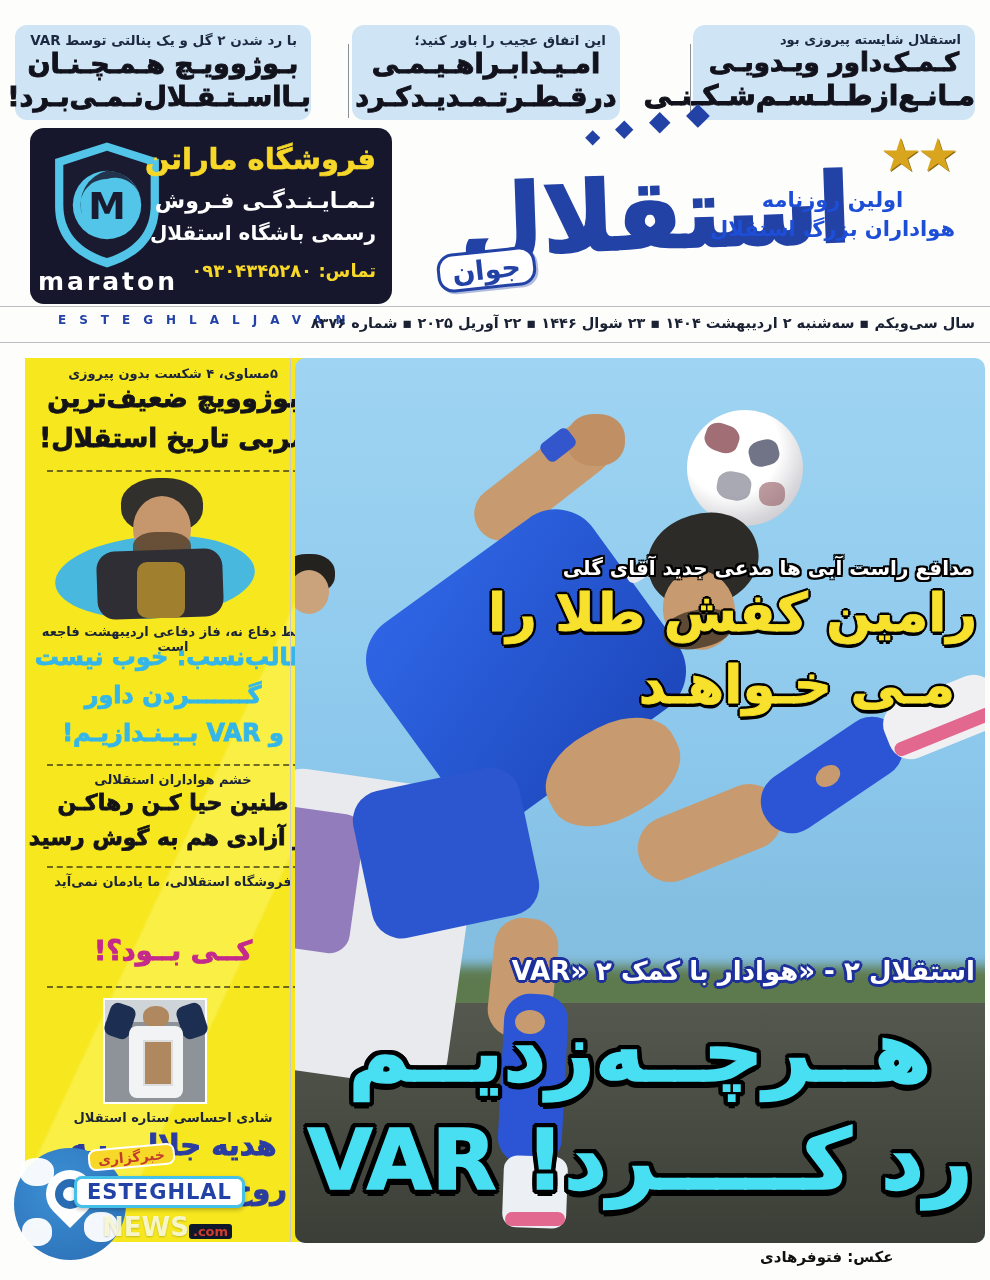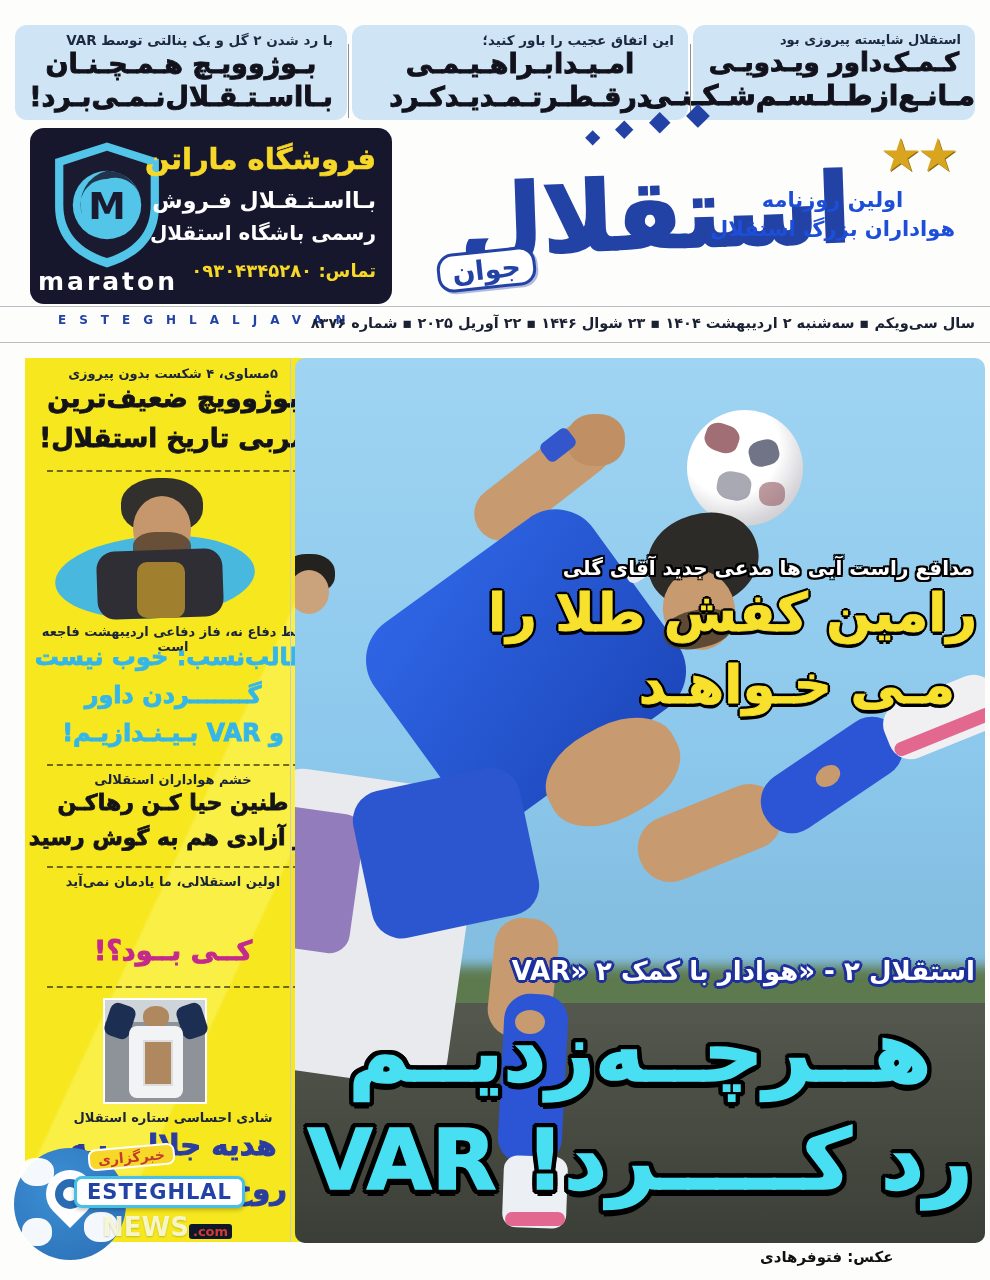--- a/index.html
+++ b/index.html
@@ -69,26 +69,26 @@
   .wm-ribbon{background:#f7d829;border:2px solid #fff;border-radius:8px;color:#c23b2e;
     font-size:14px;font-weight:bold;padding:1px 8px;transform:rotate(-5deg);direction:rtl}
   .wm-bar{background:#fff;border:3px solid #45c0e8;border-radius:8px;color:#2342a6;
     font-size:21px;font-weight:bold;letter-spacing:1px;padding:1px 10px;box-shadow:0 2px 4px rgba(0,0,0,.25)}
   .wm-news{font-size:26px;font-weight:bold;color:rgba(250,250,215,.92);text-shadow:0 1px 2px rgba(0,0,0,.2)}
   .wm-com{font-size:13px;font-weight:bold;color:#d23c2e;background:#0f172a;padding:0 4px;border-radius:3px}
 </style>
 </head>
 <body>
 
-<div class="abs col" style="left:15px;top:25px;width:332px;height:95px">
+<div class="abs col" style="left:15px;top:25px;width:296px;height:95px">
   <div class="kick">با رد شدن ۲ گل و یک پنالتی توسط VAR</div>
   <div class="hl heavy">بـوژوویـچ هـمـچـنـان</div>
   <div class="hl heavy">بـااسـتـقـلال‌نـمـی‌بـرد!</div>
 </div>
-<div class="abs col" style="left:352px;top:25px;width:336px;height:95px">
+<div class="abs col" style="left:352px;top:25px;width:268px;height:95px">
   <div class="kick">این اتفاق عجیب را باور کنید؛</div>
   <div class="hl heavy">امـیـدابـراهـیـمـی</div>
   <div class="hl heavy">درقـطـرتـمـدیـدکـرد</div>
 </div>
 <div class="abs col" style="left:693px;top:25px;width:282px;height:95px">
   <div class="kick" style="font-size:13px">استقلال شایسته پیروزی بود</div>
   <div class="hl heavy" style="font-size:26px">کـمـک‌داور ویـدویـی</div>
   <div class="hl heavy" style="font-size:28px">مـانـع‌ازطـلـسـم‌شـکـنـی</div>
 </div>
 <div class="abs vdiv" style="left:348px;top:44px;height:74px"></div>
@@ -111,21 +111,21 @@
 <div class="abs ad-box" style="left:30px;top:128px;width:362px;height:176px">
   <svg class="abs" style="left:18px;top:12px" width="118" height="130" viewBox="0 0 100 110">
     <path d="M50 2 L94 16 V56 C94 84 76 100 50 108 C24 100 6 84 6 56 V16 Z" fill="#52c5e8"></path>
     <path d="M50 9 L87 21 V55 C87 79 72 93 50 100 C28 93 13 79 13 55 V21 Z" fill="#1a1a30"></path>
     <circle cx="50" cy="55" r="29" fill="#52c5e8"></circle>
     <path d="M50 26 a29 29 0 0 1 27 19 a22 22 0 0 0 -27 -12 a22 22 0 0 0 -21 30 a29 29 0 0 1 21 -37" fill="#1a1a30" opacity="0.85"></path>
     <text x="50" y="67" text-anchor="middle" font-family="DejaVu Sans, sans-serif" font-size="32" font-weight="bold" fill="#1a1a30">M</text>
   </svg>
   <div class="abs ad-brand" style="left:8px;bottom:8px;width:140px">maraton</div>
   <div class="abs rtl ad-title" style="right:16px;top:14px">فروشگاه ماراتن</div>
-  <div class="abs rtl ad-l1" style="right:16px;top:60px">بـااسـتـقـلال فـروش</div>
+  <div class="abs rtl ad-l1" style="right:16px;top:60px">نـمـایـنـدگـی فـروش</div>
   <div class="abs rtl ad-l2" style="right:16px;top:93px">رسمی باشگاه استقلال</div>
   <div class="abs rtl ad-phone" style="right:16px;top:132px">تماس: ۰۹۳۰۴۳۴۵۲۸۰</div>
 </div>
 
 <div class="abs rule" style="top:306px"></div>
 <div class="abs dl-latin" style="left:58px;top:313px">ESTEGHLALJAVAN</div>
 <div class="abs dl-fa" style="right:15px;top:315px">سال سی‌ویکم ▪ سه‌شنبه ۲ اردیبهشت ۱۴۰۴ ▪ ۲۳ شوال ۱۴۴۶ ▪ ۲۲ آوریل ۲۰۲۵ ▪ شماره ۸۳۷۶</div>
 <div class="abs rule" style="top:342px"></div>
 
 <div class="abs sidebar" style="left:25px;top:358px;width:296px;height:884px">
@@ -146,21 +146,21 @@
   <div class="sb sb-h-cyn" style="top:286px">طالب‌نسب: خوب نیست</div>
   <div class="sb sb-h-cyn" style="top:324px">گـــــــردن داور</div>
   <div class="sb sb-h-cyn" style="top:362px">و VAR بـیـنـدازیـم!</div>
   <div class="dash" style="top:406px"></div>
 
   <div class="sb sb-kick" style="top:414px">خشم هواداران استقلالی</div>
   <div class="sb sb-h-blk2" style="top:433px">طنین حیا کـن رهاکـن</div>
   <div class="sb sb-h-blk2" style="top:468px">در آزادی هم به گوش رسید</div>
   <div class="dash" style="top:508px"></div>
 
-  <div class="sb sb-kick" style="top:516px">اولین استقلالی، ما یادمان نمی‌آید</div>
+  <div class="sb sb-kick" style="top:516px">فروشگاه استقلالی، ما یادمان نمی‌آید</div>
   <div class="sb sb-h-mag" style="top:578px">کــی بــود؟!</div>
   <div class="dash" style="top:628px"></div>
 
   <div class="abs" style="left:78px;top:640px;width:104px;height:106px;background:#8e9399;border:2px solid #fff;box-sizing:border-box">
     <div class="abs" style="left:0;top:0;width:100%;height:22px;background:#cfd4d8"></div>
     <div class="abs" style="left:2px;top:4px;width:26px;height:34px;background:#1c2f52;border-radius:8px;transform:rotate(18deg)"></div>
     <div class="abs" style="left:74px;top:4px;width:26px;height:34px;background:#1c2f52;border-radius:8px;transform:rotate(-18deg)"></div>
     <div class="abs" style="left:38px;top:6px;width:26px;height:22px;background:#b08860;border-radius:45%"></div>
     <div class="abs" style="left:24px;top:26px;width:54px;height:72px;background:#f2f3f5;border-radius:8px"></div>
     <div class="abs" style="left:38px;top:40px;width:26px;height:42px;background:#b08860;border:2px solid #ddd"></div>

